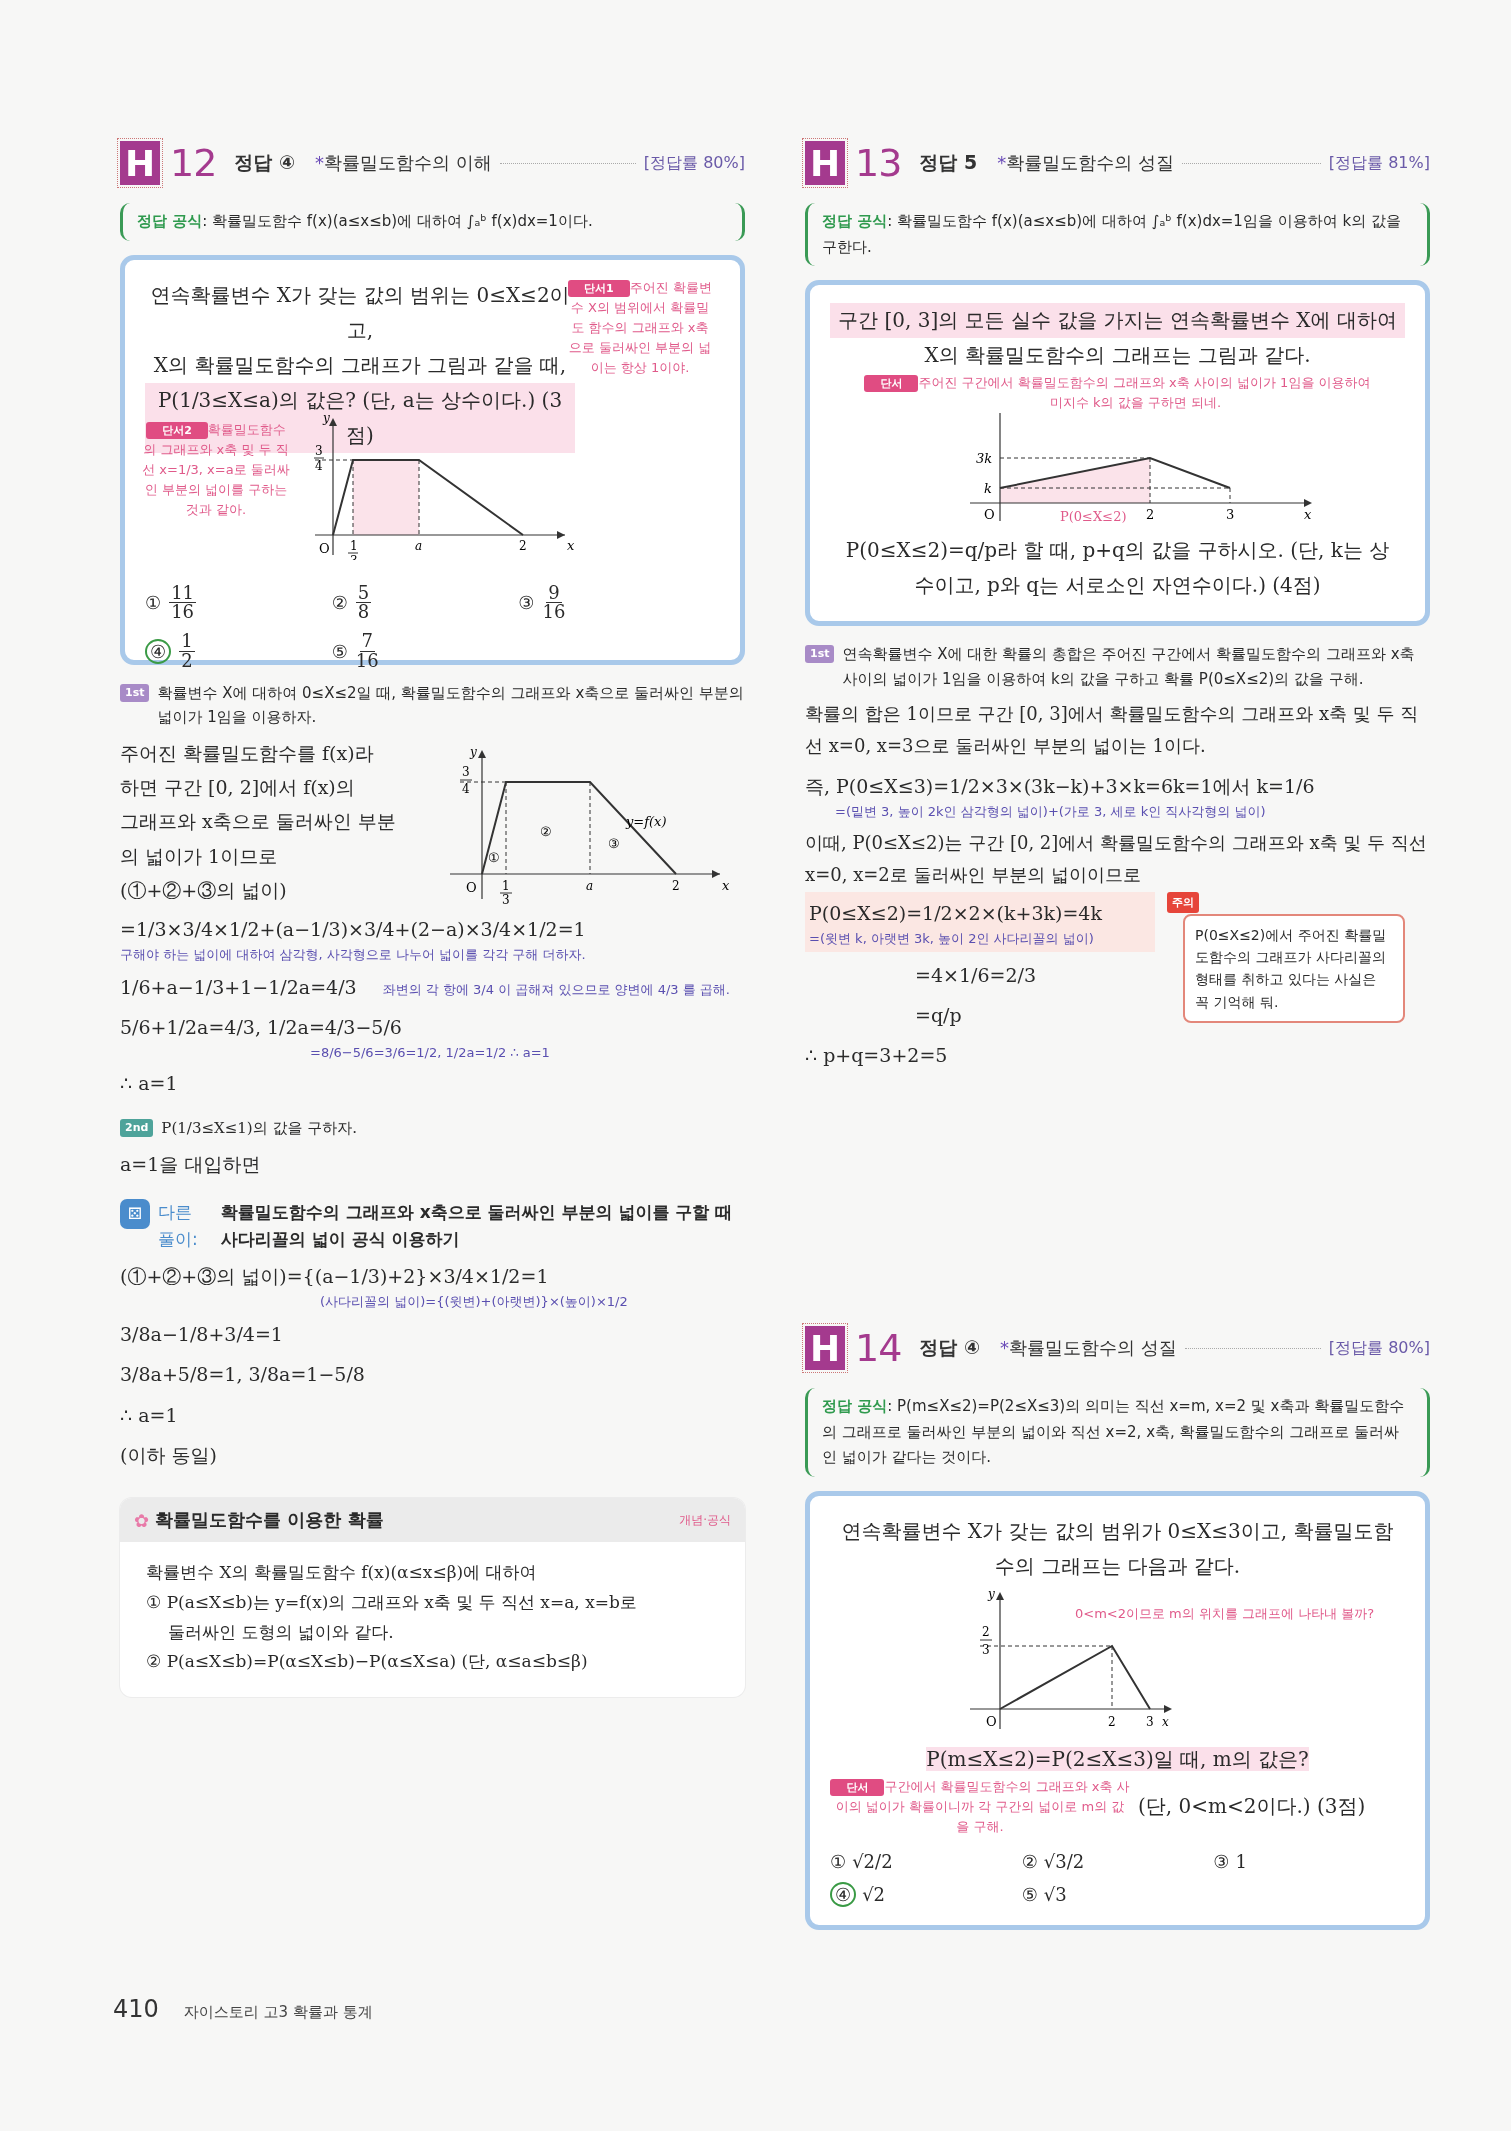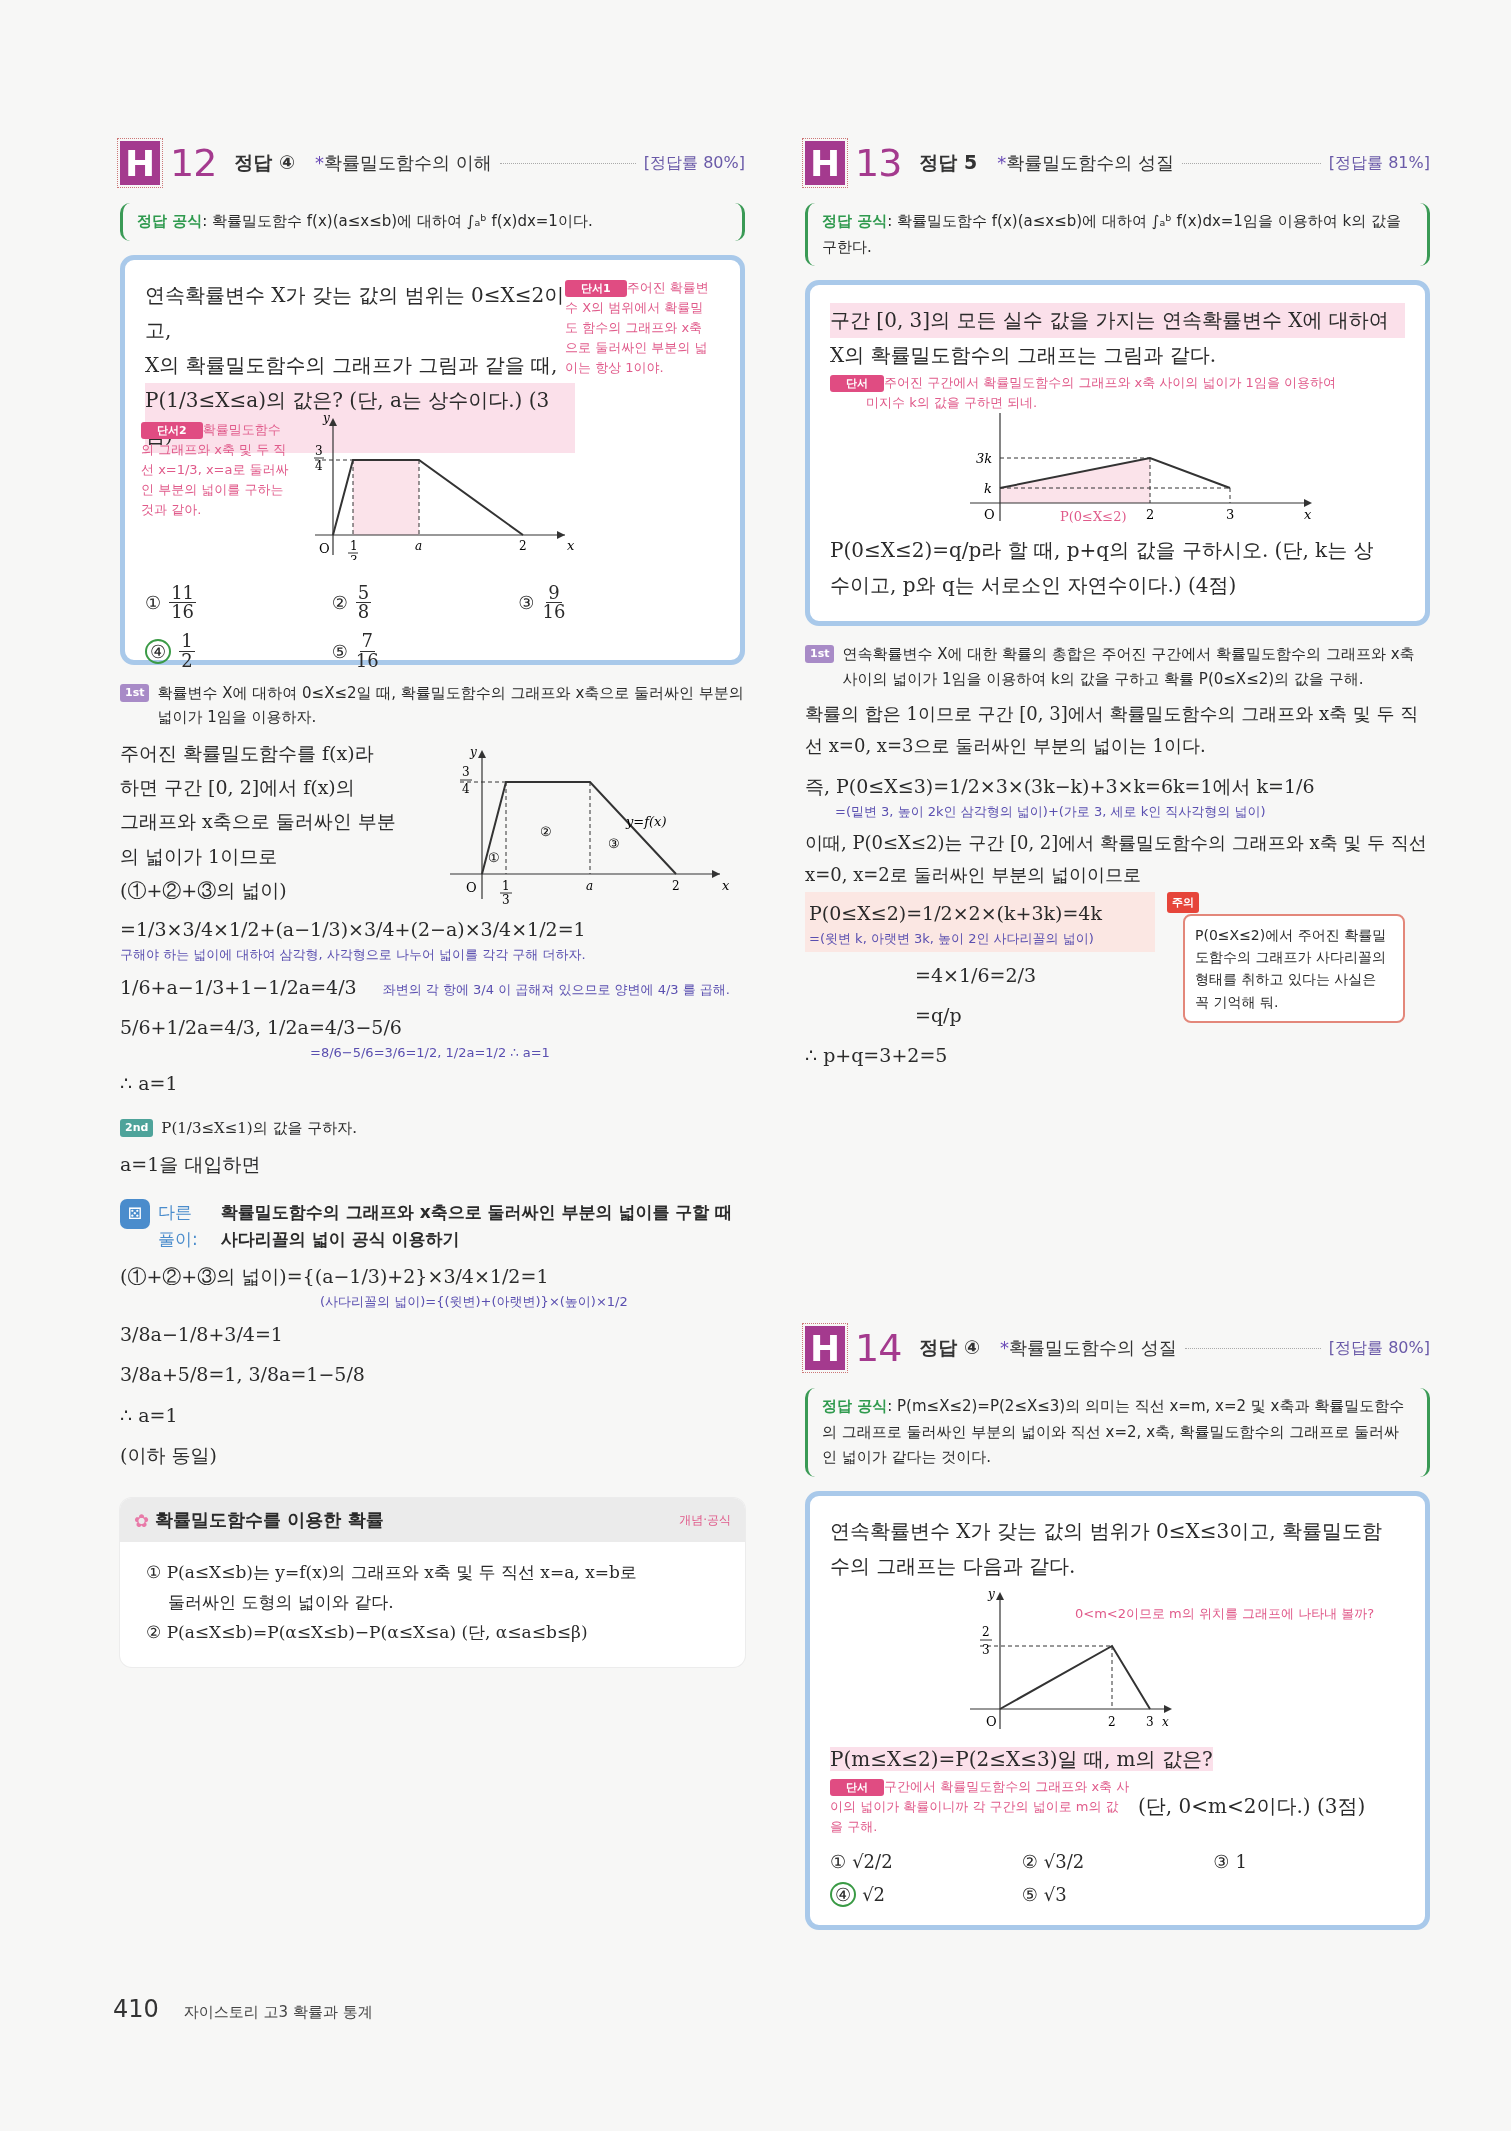--- a/index.html
+++ b/index.html
@@ -11,21 +11,21 @@
   .hdr { display: flex; align-items: center; height: 56px; }
   .hbox { width: 40px; height: 44px; background: #a43a8e; color: #fff; font: bold 36px "DejaVu Sans", sans-serif; display: flex; align-items: center; justify-content: center; outline: 1px dotted #c77; outline-offset: 2px; }
   .hnum { font: 38px "DejaVu Sans", sans-serif; color: #a43a8e; margin-left: 10px; letter-spacing: -1px; }
   .hans { font: bold 19px "DejaVu Sans", sans-serif; margin-left: 18px; color: #333; }
   .htopic { font: 18px "DejaVu Sans", sans-serif; margin-left: 20px; color: #333; }
   .htopic .star { color: #6a4bb8; }
   .hdots { flex: 1; border-bottom: 1px dotted #aaa; margin: 0 8px; height: 1px; align-self: center; }
   .hrate { font: 16px "DejaVu Sans", sans-serif; color: #6a5aa8; }
   .formula { position: relative; margin-top: 12px; padding: 6px 14px; font: 15px "DejaVu Sans", sans-serif; line-height: 1.7; border-left: 3px solid #3a9a55; border-right: 3px solid #3a9a55; border-radius: 10px; }
   .formula .lbl { color: #2f9a4e; font-weight: bold; }
-  .qbox { margin-top: 14px; border: 5px solid #a9c9ea; border-radius: 14px; background: #fff; padding: 18px 20px; position: relative; }
+  .qbox { margin-top: 14px; border: 5px solid #a9c9ea; border-radius: 14px; background: #fff; padding: 18px 20px; position: relative; text-align: center; }
   .qtext { font-size: 20px; line-height: 1.75; }
   .hl { background: #fbe0ea; }
   .hint { font: 13px "DejaVu Sans", sans-serif; color: #e05a8a; line-height: 1.55; }
   .tag { display: inline-block; background: #e04c82; color: #fff; font: bold 11px "DejaVu Sans", sans-serif; padding: 1px 16px; border-radius: 3px; }
   .choices { display: grid; grid-template-columns: 1fr 1fr 1fr; row-gap: 10px; margin-top: 14px; font-size: 18px; }
   .choice { display: flex; align-items: center; gap: 6px; }
   .circle-mark { border: 2px solid #3a9a45; border-radius: 50%; padding: 0 3px; }
   .frac { display: inline-flex; flex-direction: column; align-items: center; vertical-align: middle; line-height: 1.05; margin: 0 2px; }
   .frac span:first-child { border-bottom: 1px solid #333; padding: 0 2px; }
   .step { margin-top: 16px; font: 15px "DejaVu Sans", sans-serif; line-height: 1.65; display: flex; gap: 8px; }
@@ -203,20 +203,21 @@
     <div class="body">∴ a=1</div>
     <div class="body">(이하 동일)</div>
 
     <div class="concept">
       <div class="concept-hdr">
         <span class="flower">✿</span>
         <span>확률밀도함수를 이용한 확률</span>
         <span class="ctag">개념·공식</span>
       </div>
       <div class="concept-body">
+        <div>확률변수 X의 확률밀도함수 f(x)(α≤x≤β)에 대하여</div>
         <div>① P(a≤X≤b)는 y=f(x)의 그래프와 x축 및 두 직선 x=a, x=b로</div>
         <div style="padding-left:22px;">    둘러싸인 도형의 넓이와 같다.</div>
         <div>② P(a≤X≤b)=P(α≤X≤b)−P(α≤X≤a) (단, α≤a≤b≤β)</div>
       </div>
     </div>
   </div>
 
   <div class="col col-right">
     <div class="hdr">
       <div class="hbox">H</div>

